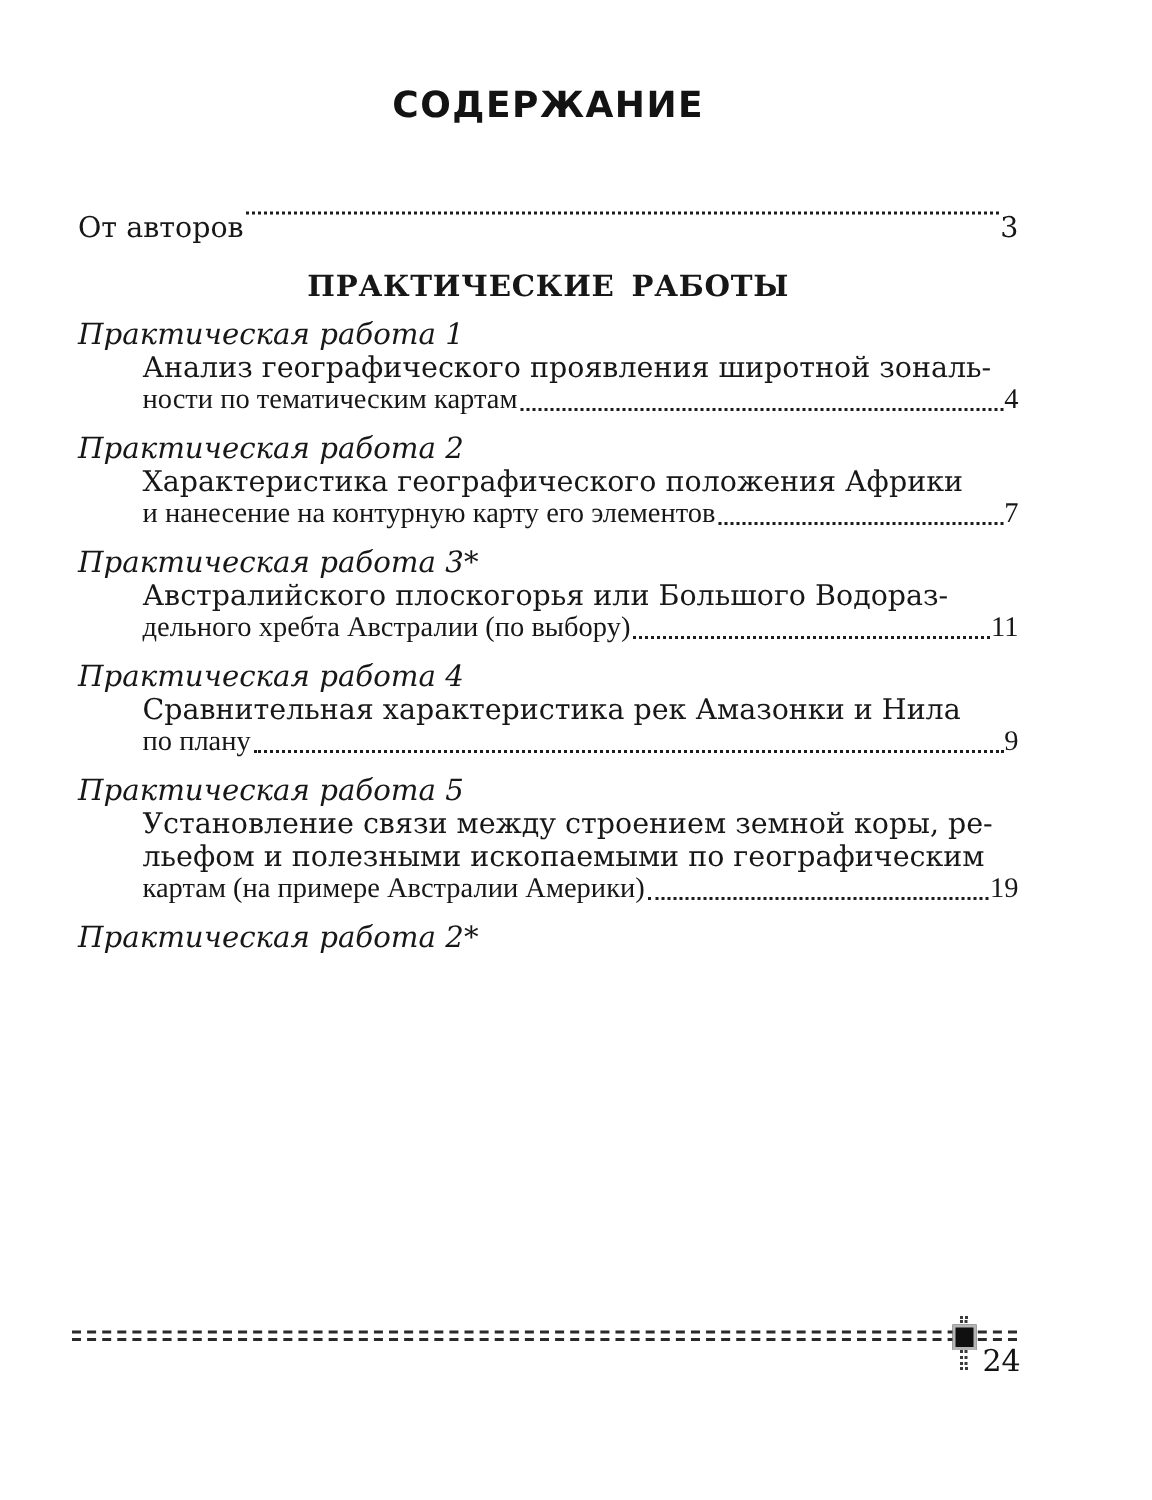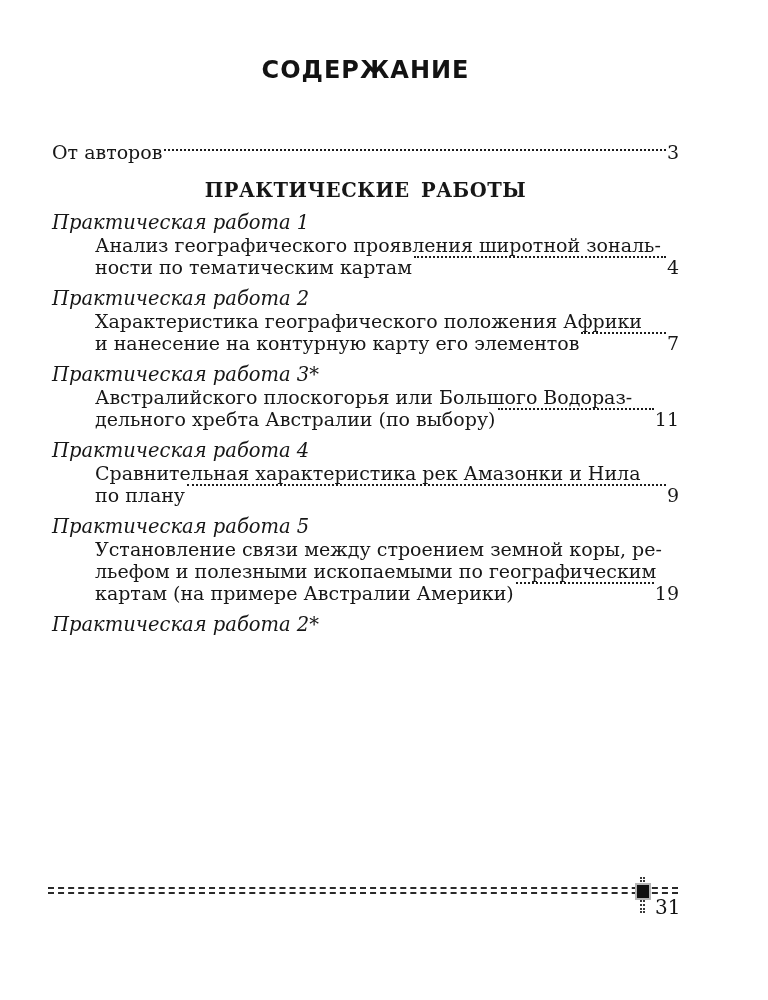--- a/index.html
+++ b/index.html
@@ -27,21 +27,21 @@
     text-align: center;
     font-family: "DejaVu Sans", sans-serif;
     font-weight: bold;
     font-size: 24px;
     letter-spacing: 1px;
     color: #131313;
   }
   .front-row {
     margin-top: 57px;
     display: flex;
-    align-items: center;
+    align-items: flex-start;
     font-size: 19px;
     line-height: 22px;
   }
   .section-heading {
     margin-top: 16px;
     text-align: center;
     font-weight: bold;
     font-size: 19.5px;
     letter-spacing: 0.5px;
     word-spacing: 4px;
@@ -57,21 +57,22 @@
     line-height: 23px;
   }
   .entry-body {
     padding-left: 43px;
   }
   .entry-line {
     white-space: nowrap;
   }
   .leader-row {
     display: flex;
-    align-items: flex-start;
+    align-items: flex-end;
+    font-family: Liberation Serif, serif;
   }
   .leader-text {
     white-space: nowrap;
   }
   .dots {
     flex: 1 1 auto;
     min-width: 14px;
     border-bottom: 2.5px dotted #1c1c1c;
     margin: 0 1px 4px 2px;
   }
@@ -202,15 +203,15 @@
     <div class="entry">
       <div class="entry-title">Практическая работа 2*</div>
     </div>
 
   </div>
 
   <div class="footer">
     <div class="footer-rule"></div>
     <div class="footer-vline"></div>
     <div class="footer-square"></div>
-    <div class="folio">31</div>
+    <div class="folio">24</div>
   </div>
 </div>
 
 </body></html>

